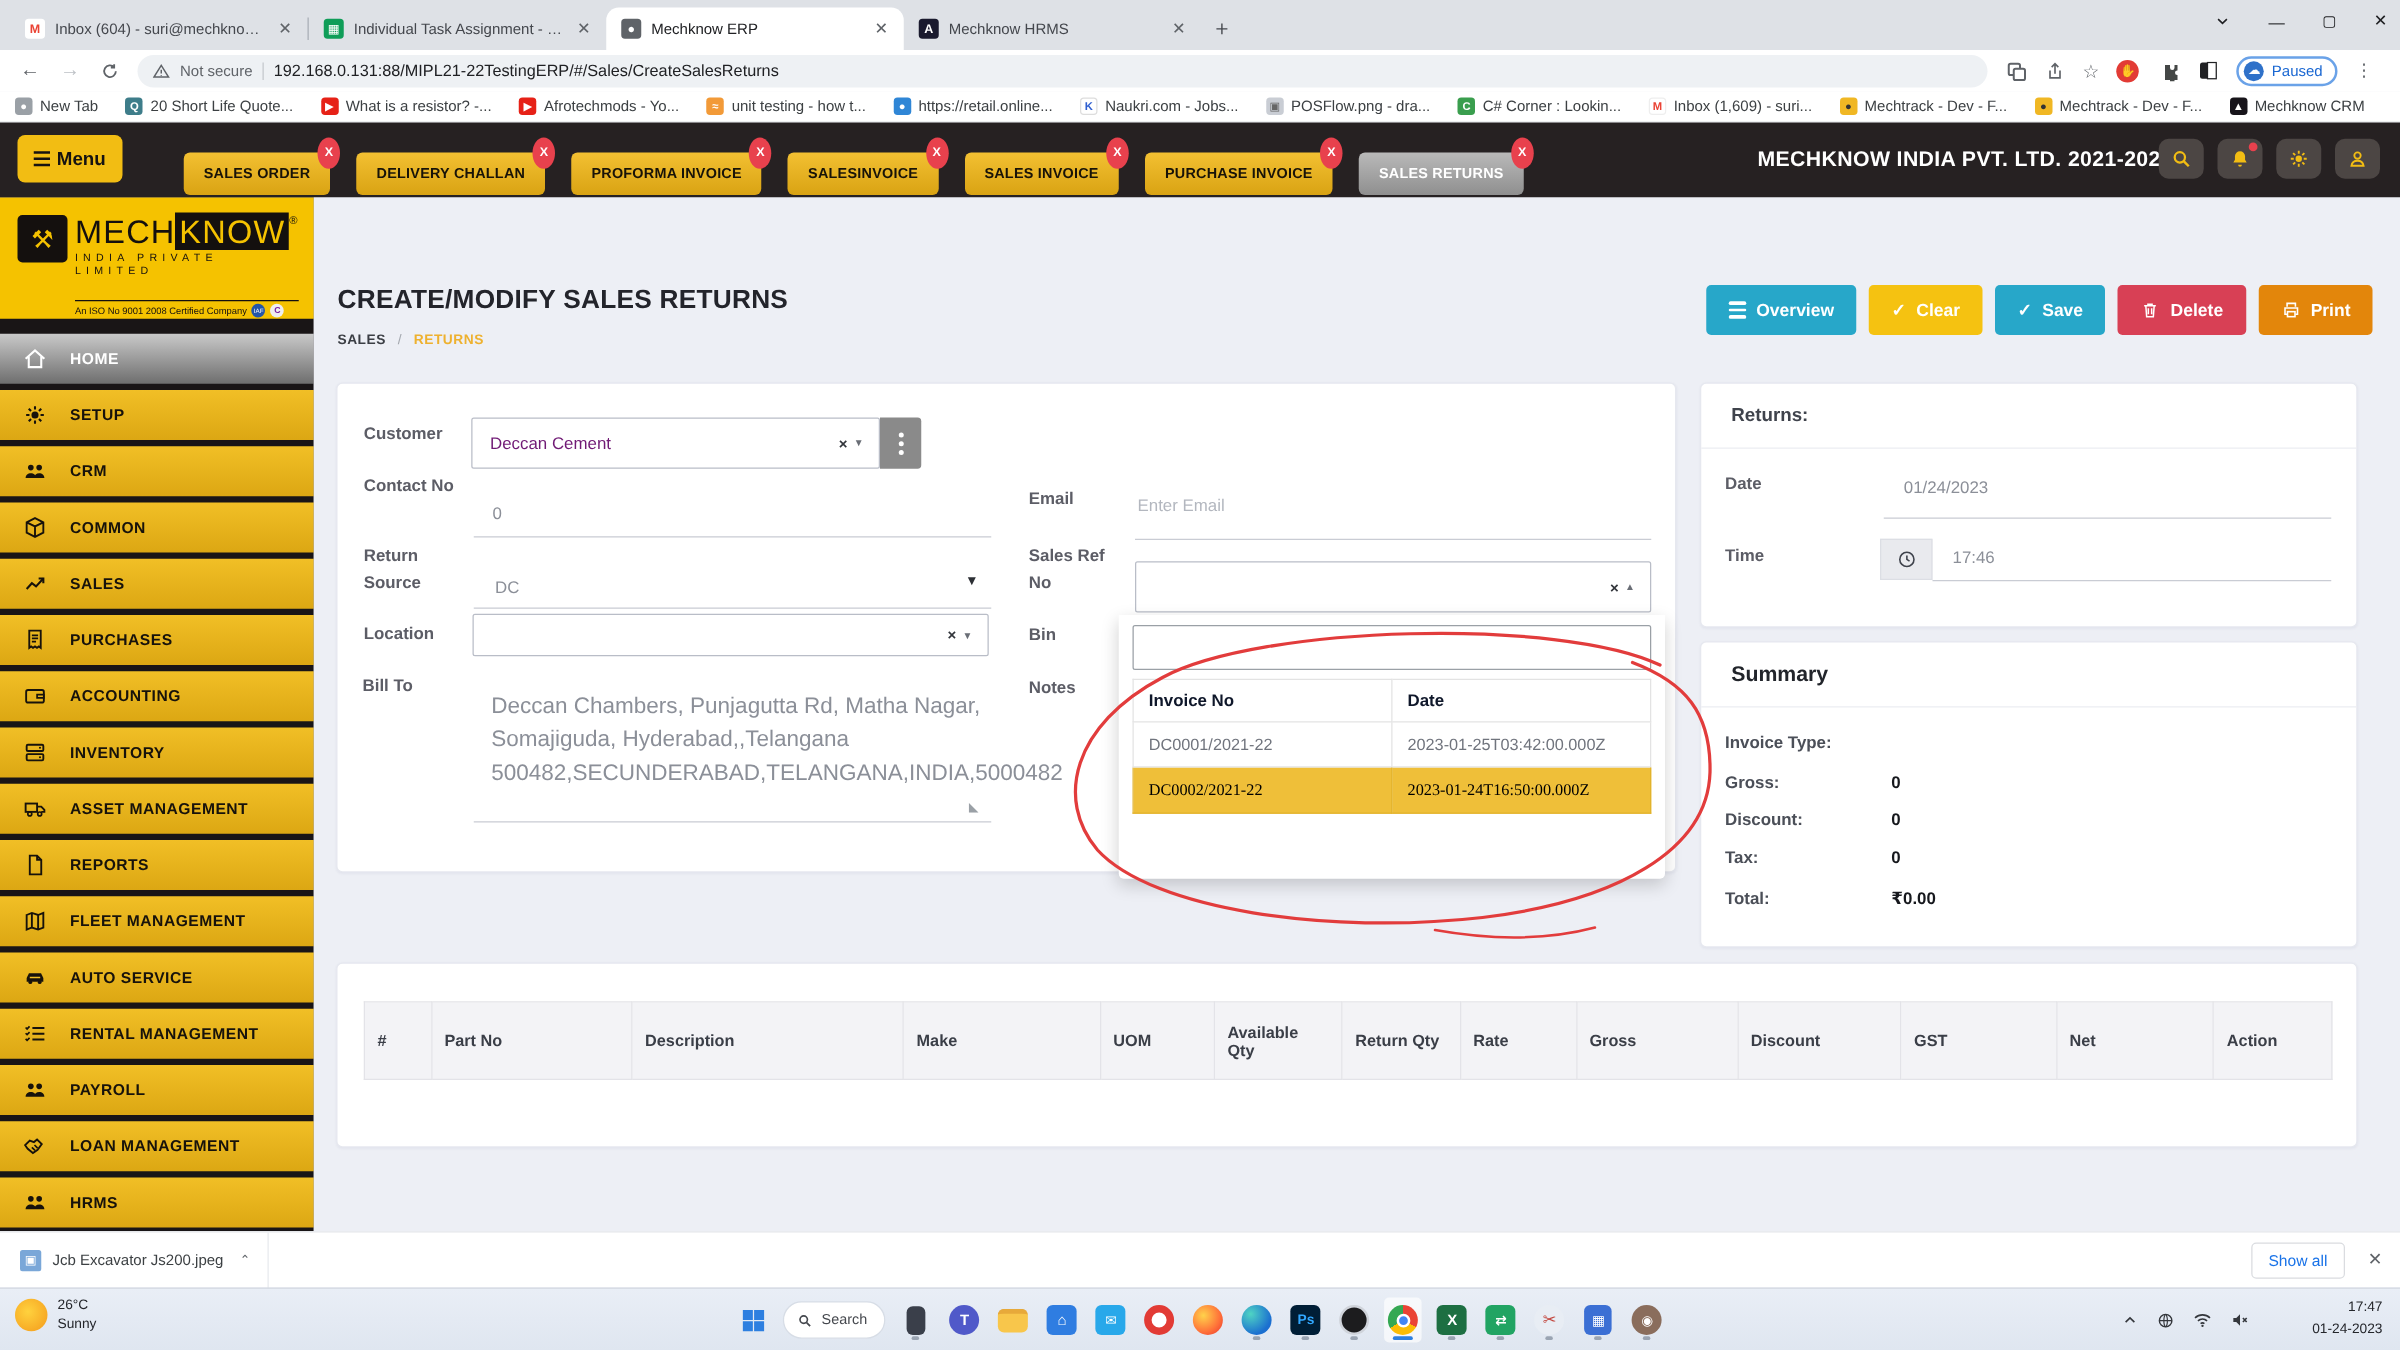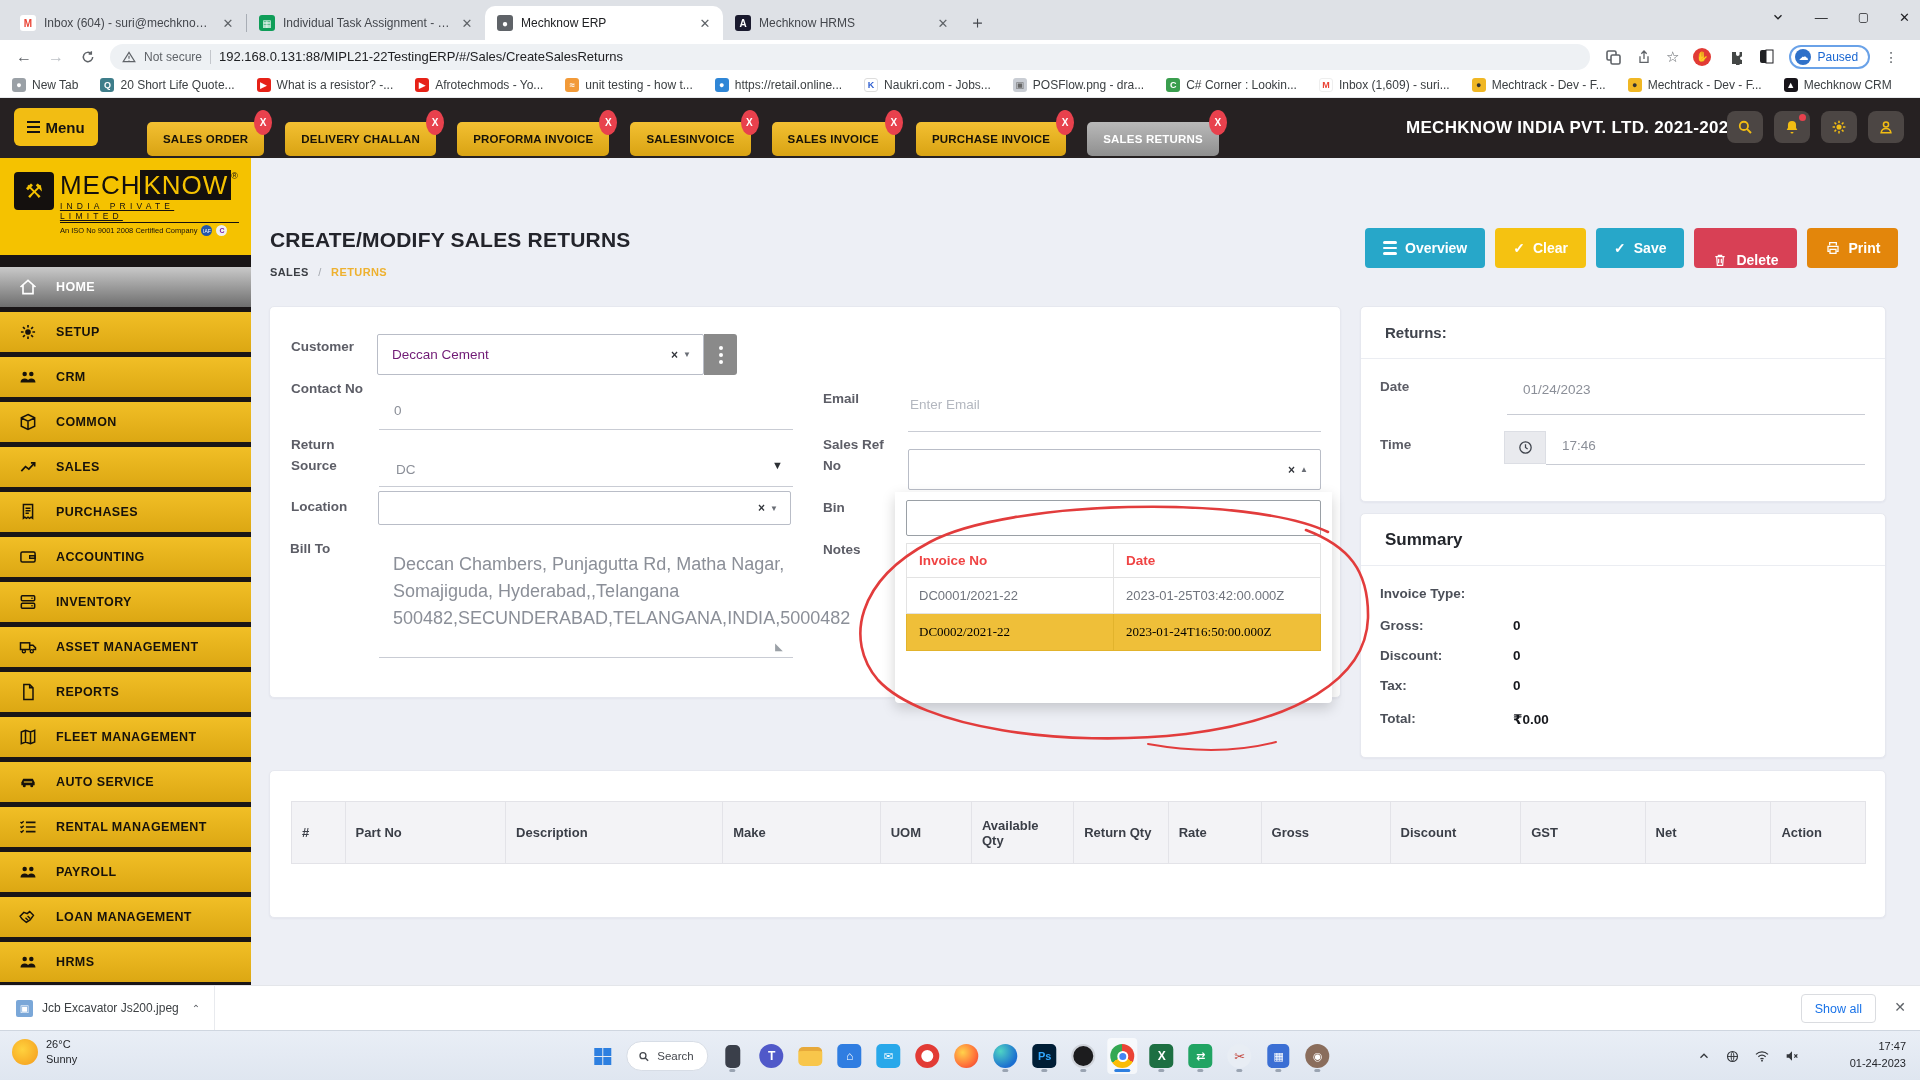--- a/index.html
+++ b/index.html
@@ -48,38 +48,38 @@
   .hbtn .reddot { position:absolute; right:4px; top:3px; width:7px; height:7px; border-radius:50%; background:#e8414d; }
 
   
   .sidebar { left:0; top:158px; width:251px; height:827px; background:#191516; }
   .logo-block { height:97px; background:#f5c200; padding:14px 12px 0 14px; }
   .logo-row { display:flex; align-items:flex-start; gap:6px; }
   .logo-ico { width:44px; height:38px; background:#14100e; border-radius:4px; color:#f5c200; font-weight:bold; font-size:20px; display:flex; align-items:center; justify-content:center; }
   .logo-word { font-weight:normal; font-size:26px; letter-spacing:1px; line-height:1; color:#14100e; white-space:nowrap; }
   .logo-word .know { background:#14100e; color:#f5c200; padding:0 3px; }
   .logo-reg { font-size:9px; vertical-align:top; }
-  .logo-sub { font-size:8.5px; letter-spacing:4.2px; color:#14100e; border-bottom:1px solid #14100e; margin-top:3px; padding-bottom:1px;text-decoration:underline; }
+  .logo-sub { font-size:8.5px; letter-spacing:4.2px; color:#14100e; border-bottom:1px solid #14100e; margin-top:3px; padding-bottom:19px; }
   .logo-iso { display:flex; align-items:center; gap:4px; margin-top:2px; font-size:7.5px; color:#14100e; }
   .logo-iso .bdg1 { width:11px; height:11px; border-radius:50%; background:#2456a8; color:#fff; font-size:5px; display:flex; align-items:center; justify-content:center; }
   .logo-iso .bdg2 { width:11px; height:11px; border-radius:50%; background:#efefef; color:#7a1fa2; font-size:7px; font-weight:bold; display:flex; align-items:center; justify-content:center; }
   .snav { margin-top:12px; }
   .sitem { height:40px; margin-bottom:5px; background:linear-gradient(180deg,#f2c027,#dfa randomly); }
   .sitem { background:linear-gradient(180deg,#f1bf26,#dca713); display:flex; align-items:center; gap:18px; padding-left:18px; color:#17120b; font-weight:bold; font-size:12.5px; letter-spacing:.4px; }
   .sitem svg { flex:0 0 20px; }
   .sitem.active { background:linear-gradient(180deg,#c9c9c9,#6e6e6e); color:#fff; }
 
   
   .main-bg { left:251px; top:158px; width:1669px; height:827px; background:#edeff5; }
   .pg-title { left:270px; top:228px; font-size:21px; font-weight:bold; color:#23242b; letter-spacing:.2px; }
   .crumbs { left:270px; top:266px; font-size:11px; font-weight:bold; letter-spacing:.4px; }
   .crumbs .c1 { color:#3b3e44; } .crumbs .sep { color:#a3a7ae; margin:0 6px; font-weight:normal; } .crumbs .c2 { color:#eeb12f; }
   .actions { left:1365px; top:228px; display:flex; gap:10px; }
   .abtn { height:40px; border-radius:4px; color:#fff; font-weight:bold; font-size:14px; display:flex; align-items:center; justify-content:center; gap:8px; padding:0 18px; border:none; }
-  .abtn.blue { background:#27a7c9; } .abtn.yellow { background:#f5c211; } .abtn.red { background:#d84055;align-items:flex-end; } .abtn.orange { background:#e3860b; }
+  .abtn.blue { background:#27a7c9; } .abtn.yellow { background:#f5c211; } .abtn.red { background:#d84055; } .abtn.orange { background:#e3860b; }
   .hambtn { display:inline-flex; flex-direction:column; gap:3px; } .hambtn i { width:14px; height:2.5px; background:#fff; border-radius:2px; }
 
   .card { background:#fff; border:1px solid #e6e8ef; border-radius:5px; box-shadow:0 1px 2px rgba(30,40,90,.05); }
   .form-card { left:269px; top:306px; width:1072px; height:392px; }
   .flabel { position:absolute; font-size:13.5px; font-weight:bold; color:#5c5d66; line-height:1.55; }
   .fval { position:absolute; font-size:13.5px; color:#8b8f98; }
   .uline { position:absolute; height:1px; background:#c9ccd4; }
   .selbox { position:absolute; border:1px solid #b9bdc7; border-radius:2px; background:#fff; display:flex; align-items:center; }
   .selbox .stext { flex:1; padding-left:14px; font-size:13.5px; color:#701a75; }
   .selglyphs { display:flex; align-items:center; gap:5px; padding-right:12px; }
@@ -101,21 +101,21 @@
   .clockbtn { position:absolute; width:42px; height:33px; background:#e9eaee; border:1px solid #dcdee4; display:flex; align-items:center; justify-content:center; color:#3f434c; }
 
   .items-card { left:269px; top:770px; width:1617px; height:148px; }
   .itbl { position:absolute; left:21px; top:30px; width:1575px; border-collapse:collapse; table-layout:fixed; }
   .itbl th { background:#f3f3f6; border:1px solid #e3e3e8; height:62px; font-size:13px; font-weight:bold; color:#3a3e47; text-align:left; padding:6px 10px; vertical-align:middle; }
 
   
   .sr-drop { position:absolute; left:895px; top:492px; width:437px; height:211px; background:#fff; box-shadow:0 5px 14px rgba(0,0,0,.18); border-radius:0 0 4px 4px; padding:8px 11px; z-index:5; }
   .sr-search { width:100%; height:36px; border:1px solid #9aa0a6; border-radius:2px; outline:none; font-size:13px; padding:0 8px; font-family:inherit; }
   .dtbl { width:100%; border-collapse:collapse; margin-top:7px; }
-  .dtbl th { border:1px solid #e3e3e3; font-size:13.5px; font-weight:bold; color:#ef4444; text-align:left; padding:9px 12px; }
+  .dtbl th { border:1px solid #e3e3e3; font-size:13.5px; font-weight:bold; color:#0f172a; text-align:left; padding:9px 12px; }
   .dtbl td { border:1px solid #e3e3e3; font-size:13px; color:#70747d; padding:10px 12px; }
   .dtbl tr.sel { background:#efbf39; } .dtbl tr.sel td { border-color:#e2b32c; color:#000000;font-family:Liberation Serif, serif; }
   .scribble { position:absolute; left:848px; top:500px; width:530px; height:260px; z-index:6; pointer-events:none; }
 
   
   .dlbar { left:0; top:985px; width:1920px; height:45px; background:#fff; border-top:1px solid #e4e6ea; display:flex; align-items:center; }
   .dlchip { display:flex; align-items:center; gap:9px; padding:0 14px 0 16px; height:45px; border-right:1px solid #e8eaee; font-size:12px; color:#3c4043; }
   .dl-sprite { width:17px; height:17px; border-radius:2px; background:#7aa7d8; color:#fff; font-size:10px; display:flex; align-items:center; justify-content:center; }
   .dl-chev { color:#5f6368; font-size:10px; margin-left:4px; }
   .showall { position:absolute; right:44px; top:8px; height:29px; border:1px solid #dadce0; border-radius:4px; background:#fff; color:#1a73e8; font-size:12.5px; padding:0 13px; display:flex; align-items:center; }

